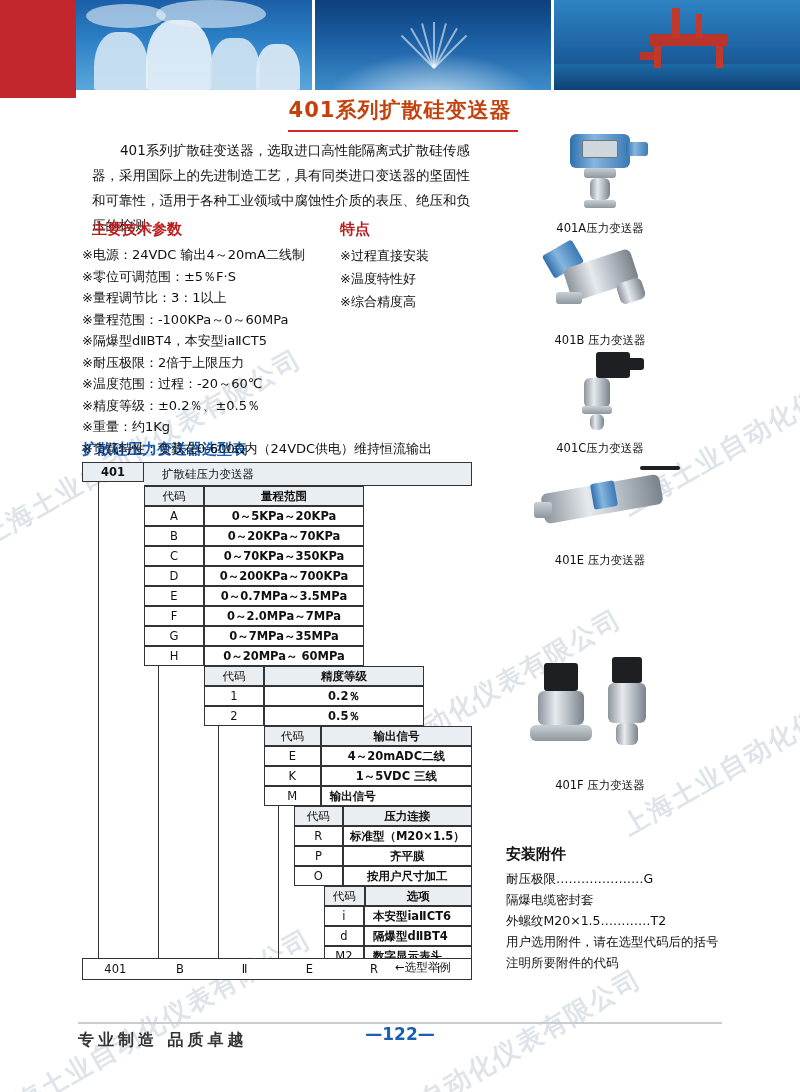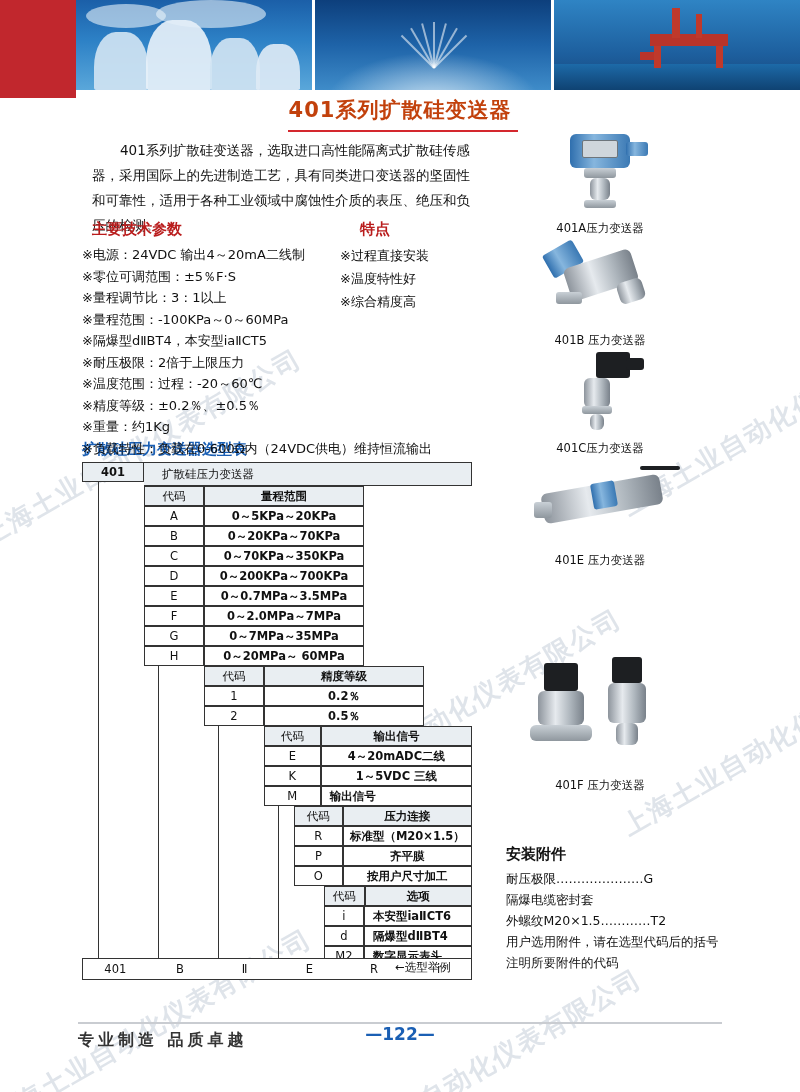--- a/index.html
+++ b/index.html
@@ -69,21 +69,21 @@
 
   
   .intro{
     position:absolute;left:92px;top:138px;width:390px;
     font-size:13.5px;line-height:25px;color:#111;text-indent:28px;z-index:4;
   }
 
   
   .sec-h{position:absolute;font-size:15px;font-weight:bold;color:#b91c1c;z-index:4;}
   .sec-params{left:92px;top:220px;}
-  .sec-feature{left:360px;top:220px;}
+  .sec-feature{left:340px;top:220px;}
   .sec-table{left:82px;top:440px;color:#1a5fb4;font-size:15px;font-weight:bold;}
 
   .param-list{position:absolute;left:82px;top:244px;width:280px;font-size:13px;line-height:21.5px;z-index:4;}
   .param-list div{white-space:nowrap;}
   .feature-list{position:absolute;left:340px;top:244px;width:160px;font-size:13px;line-height:23px;z-index:4;}
 
   
   .seltable{position:absolute;left:82px;top:462px;width:390px;z-index:4;font-size:11.5px;}
   .row{display:flex;align-items:center;}
   .cellbox{border:1px solid #333;box-sizing:border-box;display:flex;align-items:center;justify-content:center;height:20px;background:#fff;}

